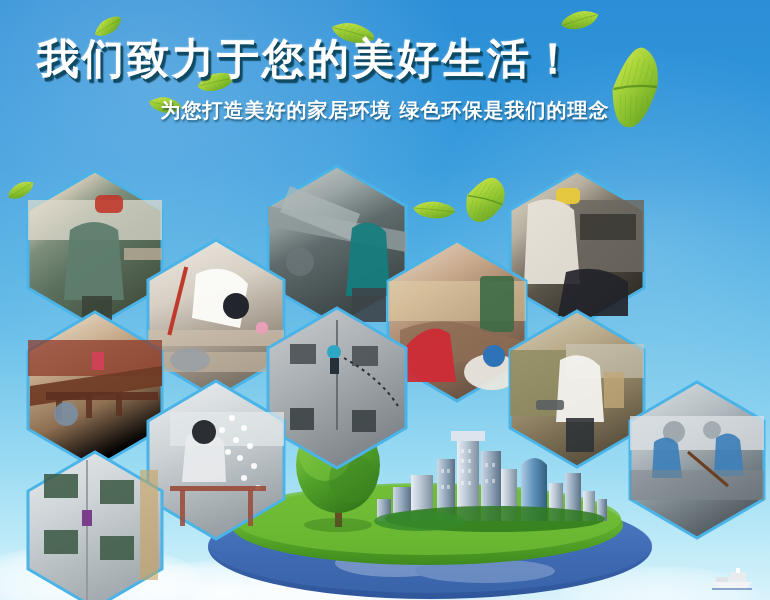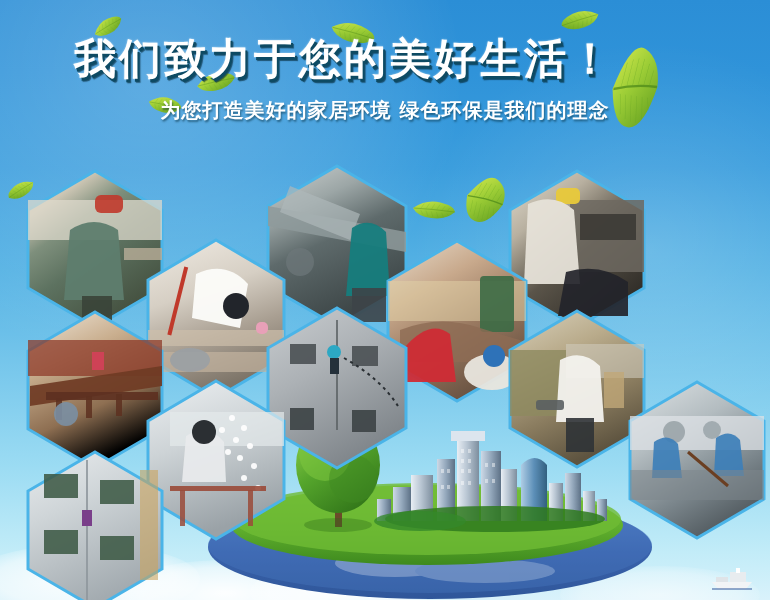--- a/index.html
+++ b/index.html
@@ -31,21 +31,21 @@
     pointer-events:none;
   }
   .glow2{
     position:absolute;right:-120px;top:40px;
     width:480px;height:420px;border-radius:50%;
     background:radial-gradient(ellipse at center, rgba(255,255,255,.16) 0%, rgba(255,255,255,0) 70%);
     pointer-events:none;
   }
 
   
-  .headline-wrap{position:absolute;left:0;top:34px;width:614px;text-align:right;z-index:40;}
+  .headline-wrap{position:absolute;left:0;top:34px;width:614px;text-align:center;z-index:40;}
   .headline{
     display:inline-block;
     font-size:42px;line-height:50px;
     font-weight:bold;
     color:#ffffff;
     letter-spacing:3px;
     font-family:"DejaVu Sans","Liberation Sans",sans-serif;
     text-shadow:
        2px 3px 0 #0d4a63,
        3px 4px 1px rgba(5,40,55,.65),

